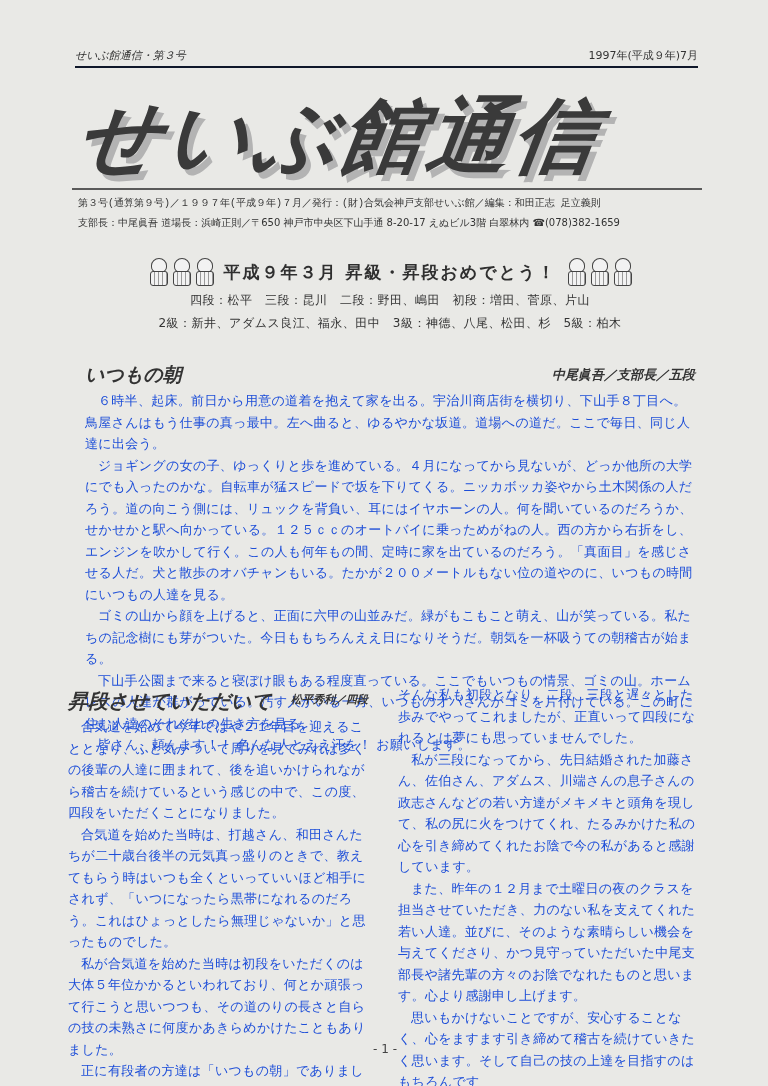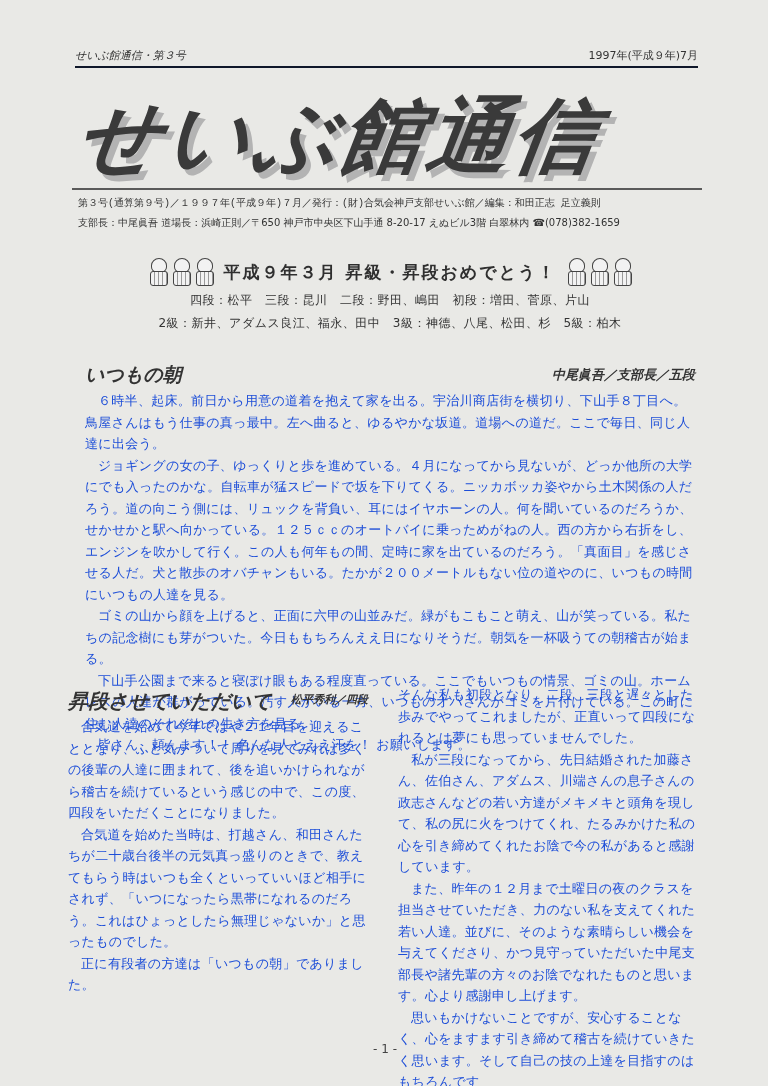--- a/index.html
+++ b/index.html
@@ -165,20 +165,21 @@
   </div>
 
   <div class="col-left-head">
     <span class="title">昇段させていただいて</span>
     <span class="byline">松平秀利／四段</span>
   </div>
 
   <div class="body-text" style="left:68px; top:716px; width:300px;">
     <p>合気道を始めて今年ではや２１年目を迎えることとなり、ふと気がついて周りを見てみれば多くの後輩の人達に囲まれて、後を追いかけられながら稽古を続けているという感じの中で、この度、四段をいただくことになりました。</p>
     <p>合気道を始めた当時は、打越さん、和田さんたちが二十歳台後半の元気真っ盛りのときで、教えてもらう時はいつも全くといっていいほど相手にされず、「いつになったら黒帯になれるのだろう。これはひょっとしたら無理じゃないか」と思ったものでした。</p>
+    <p>私が合気道を始めた当時は初段をいただくのは大体５年位かかるといわれており、何とか頑張って行こうと思いつつも、その道のりの長さと自らの技の未熟さに何度かあきらめかけたこともありました。</p>
     <p>正に有段者の方達は「いつもの朝」でありました。</p>
   </div>
 
   <div class="body-text" style="left:398px; top:684px; width:300px;">
     <p style="text-indent:0">そんな私も初段となり、二段、三段と遅々とした歩みでやってこれましたが、正直いって四段になれるとは夢にも思っていませんでした。</p>
     <p>私が三段になってから、先日結婚された加藤さん、佐伯さん、アダムス、川端さんの息子さんの政志さんなどの若い方達がメキメキと頭角を現して、私の尻に火をつけてくれ、たるみかけた私の心を引き締めてくれたお陰で今の私があると感謝しています。</p>
     <p>また、昨年の１２月まで土曜日の夜のクラスを担当させていただき、力のない私を支えてくれた若い人達。並びに、そのような素晴らしい機会を与えてくださり、かつ見守っていただいた中尾支部長や諸先輩の方々のお陰でなれたものと思います。心より感謝申し上げます。</p>
     <p>思いもかけないことですが、安心することなく、心をますます引き締めて稽古を続けていきたく思います。そして自己の技の上達を目指すのはもちろんです</p>
   </div>
 

